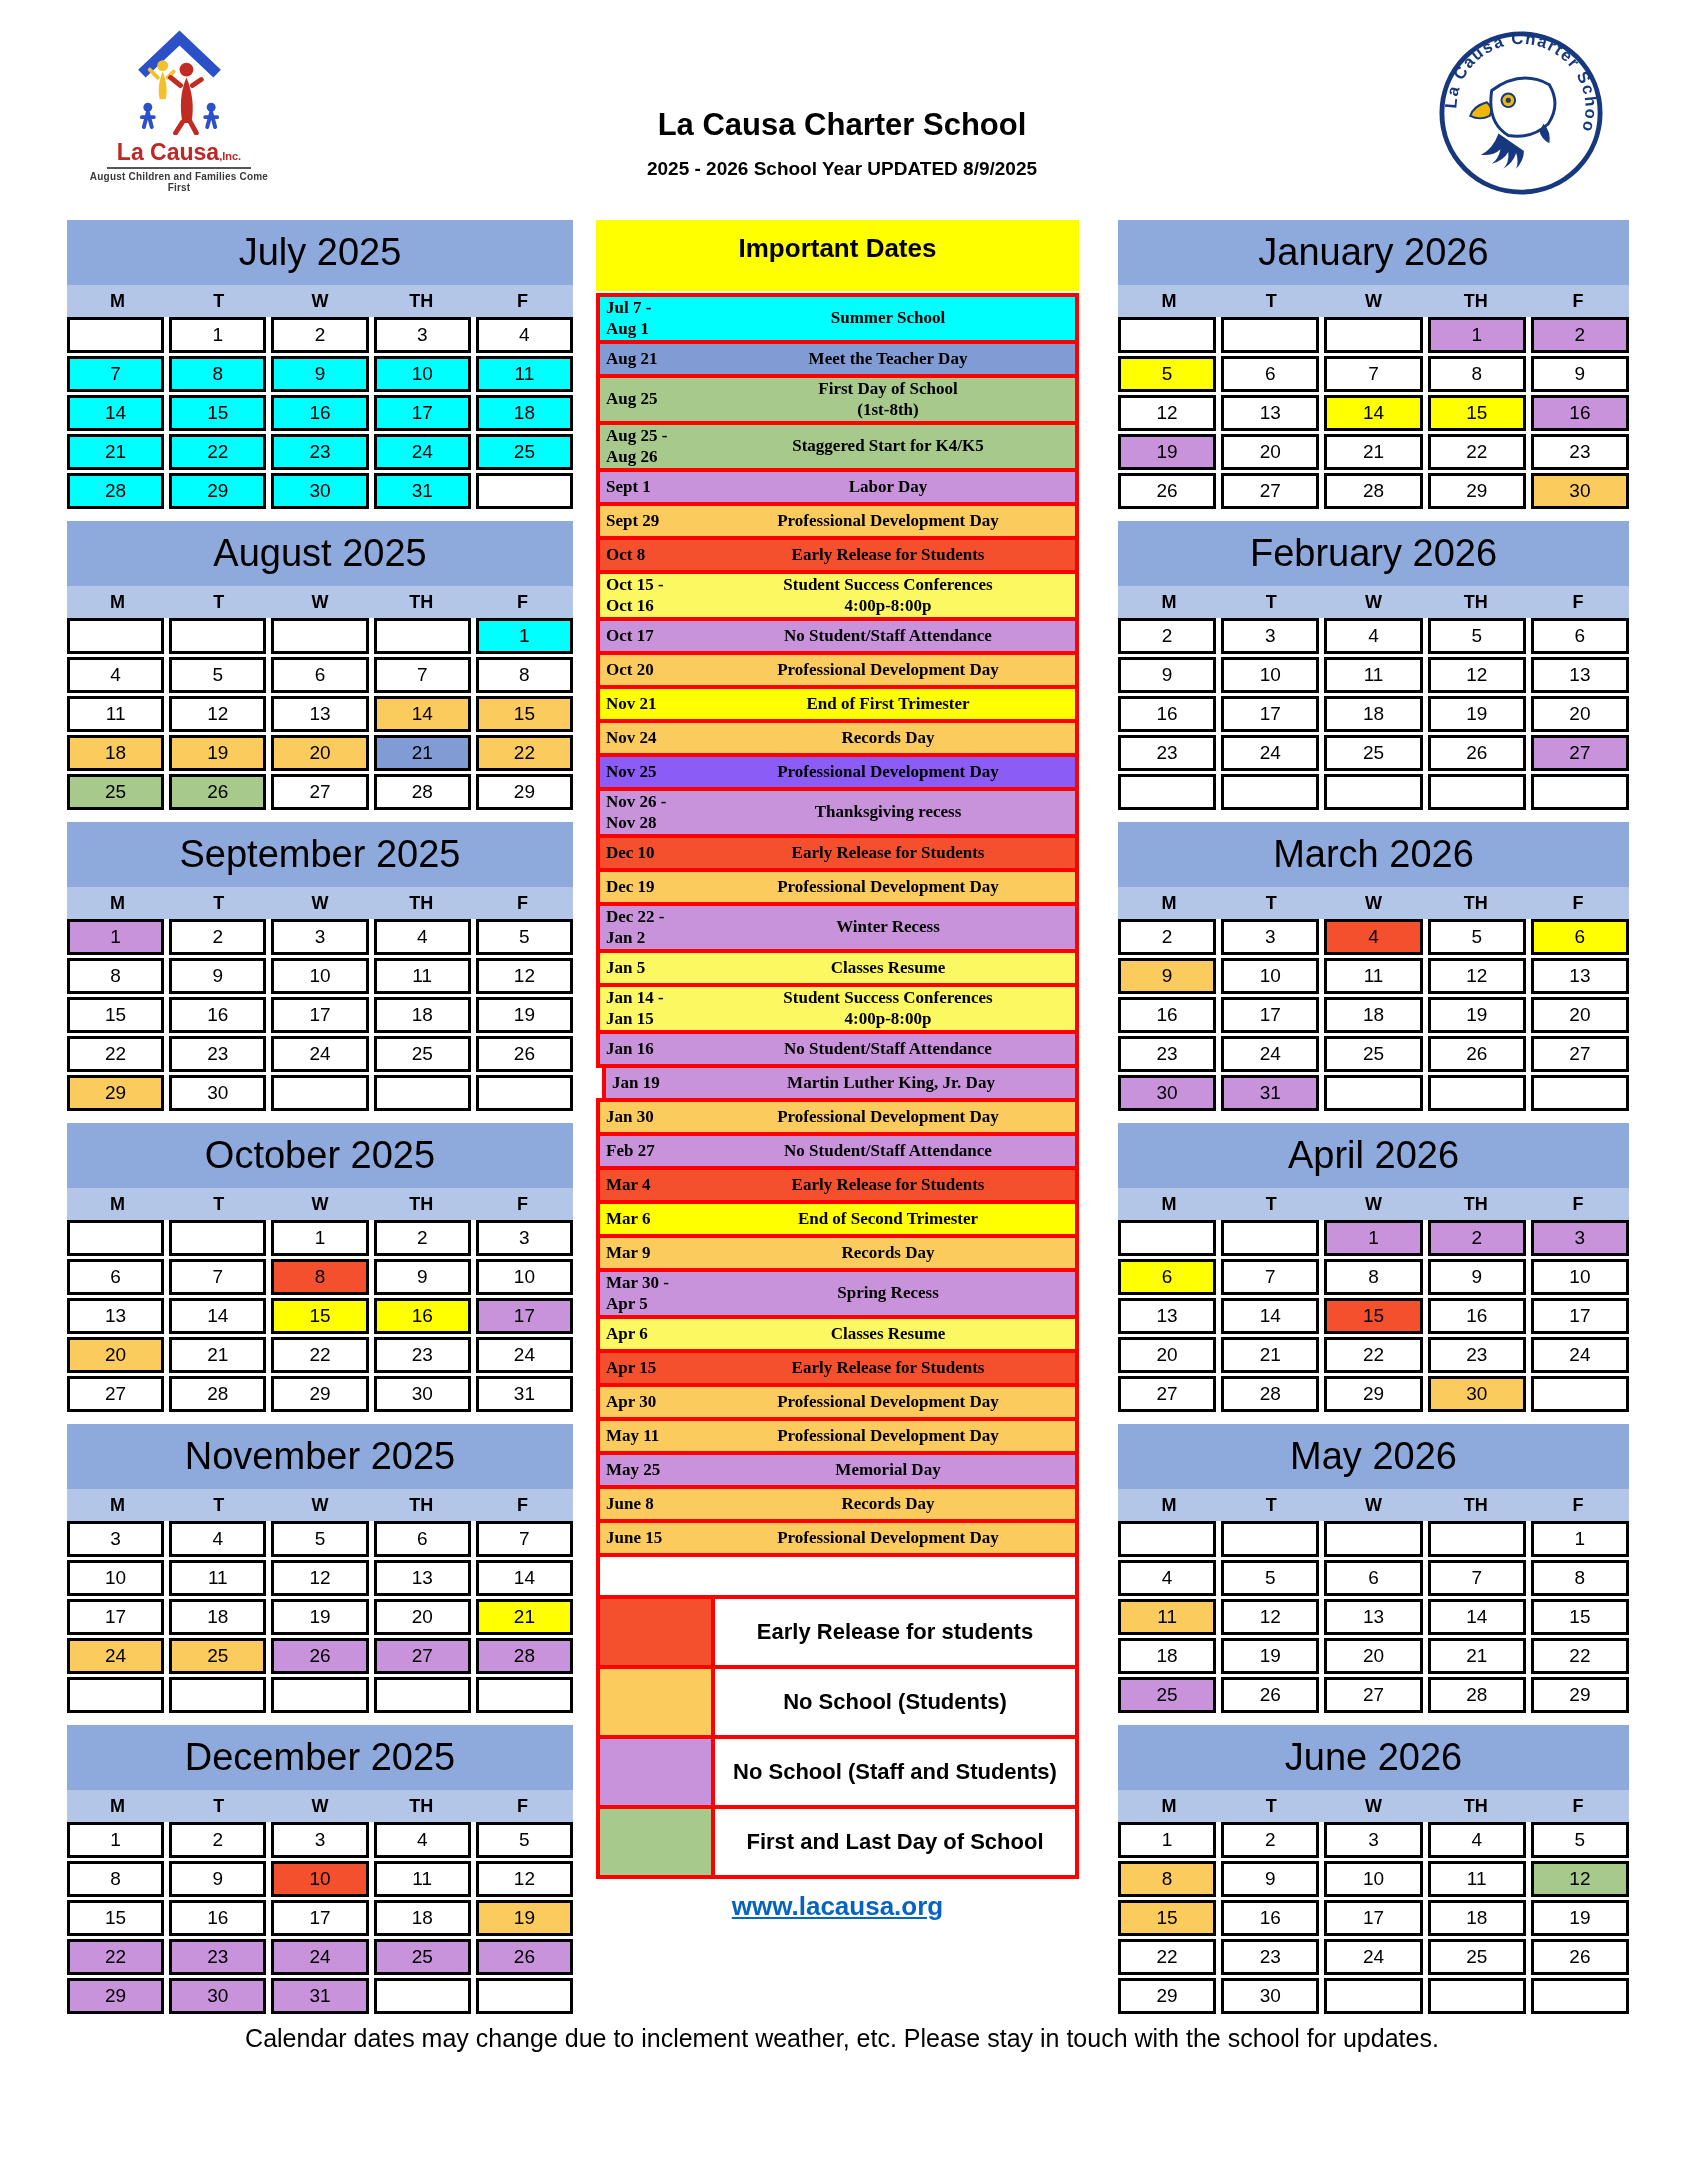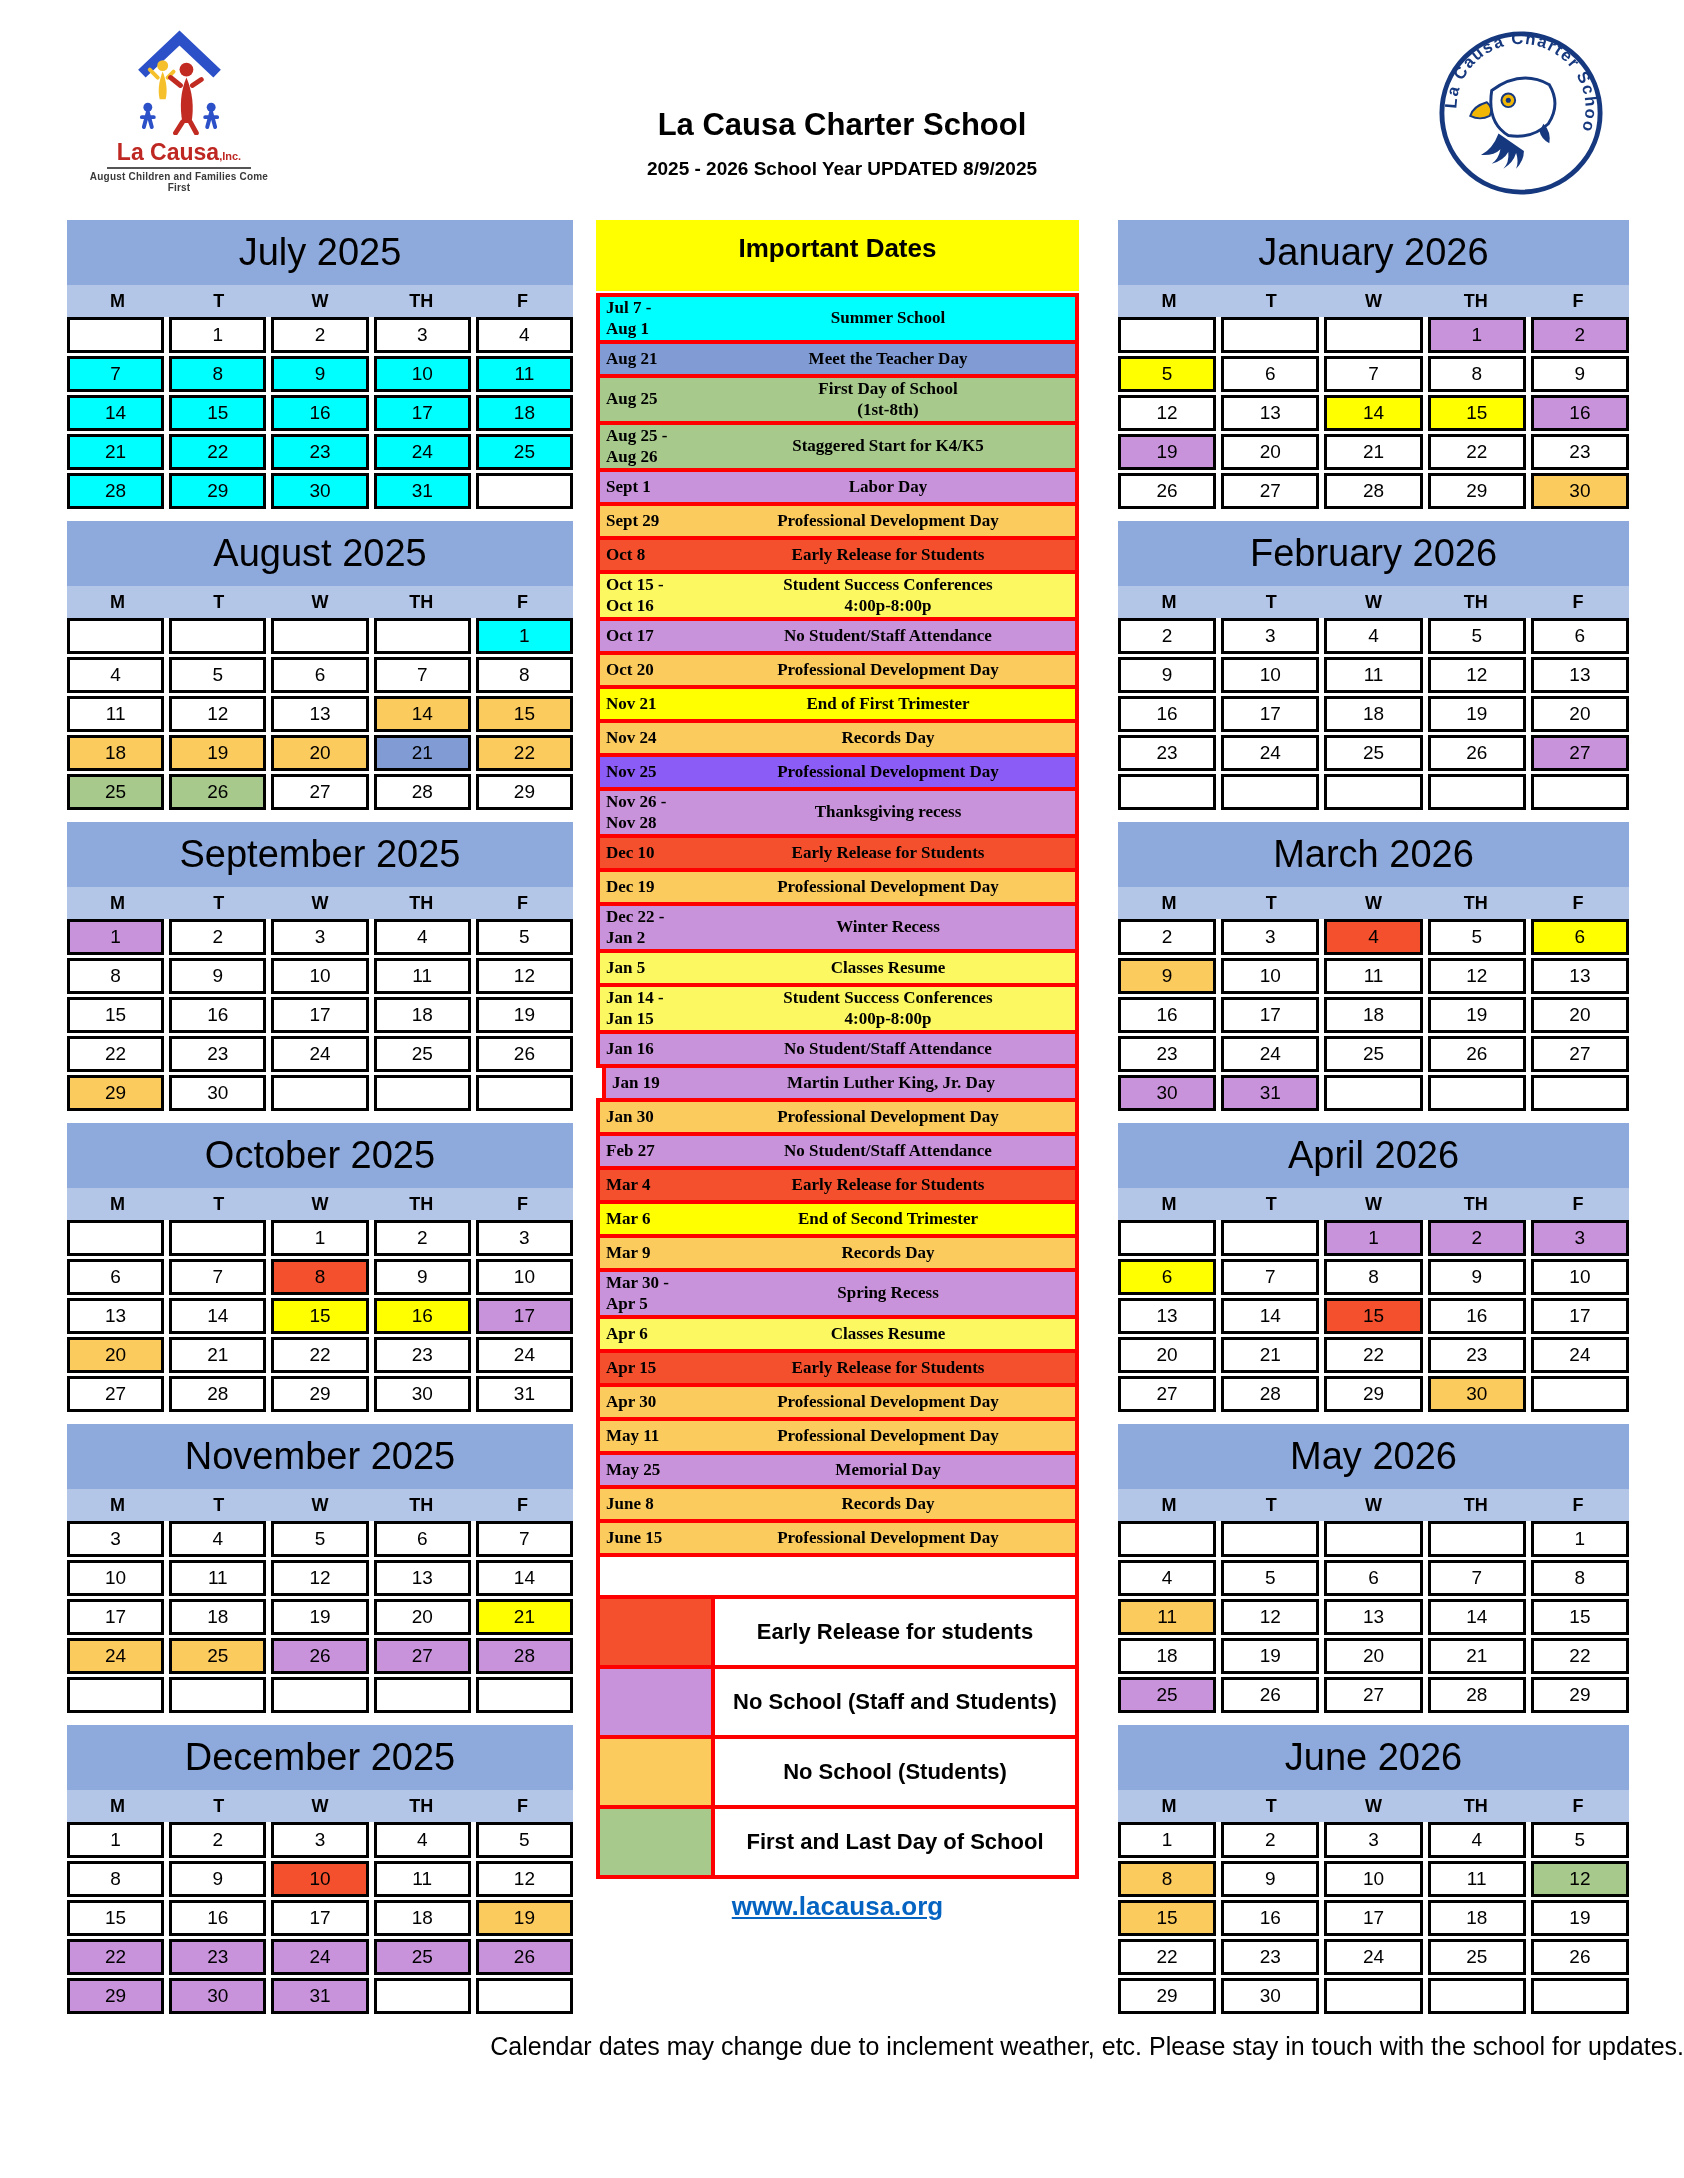--- a/index.html
+++ b/index.html
@@ -36,21 +36,21 @@
   .idate-date{width:109px;flex:0 0 109px;padding-left:6px;font-family:"Liberation Serif",serif;font-weight:bold;font-size:17px;line-height:1.2;white-space:pre-line;}
   .idate-label{flex:1;text-align:center;font-family:"Liberation Serif",serif;font-weight:bold;font-size:17px;line-height:1.2;white-space:pre-line;padding-right:14px;}
 
   
   .legend-row{display:flex;border:4px solid #FF0000;box-sizing:border-box;height:74px;margin-top:-4px;background:#fff;}
   .legend-swatch{width:111px;flex:0 0 111px;border-right:4px solid #FF0000;}
   .legend-label{flex:1;display:flex;align-items:center;justify-content:center;font-size:22px;font-weight:bold;}
   .site-link{display:block;text-align:center;margin-top:12px;font-size:26px;font-weight:bold;color:#0563C1;text-decoration:underline;}
 
   
-  .footer-note{position:absolute;left:0;right:0;top:2024px;text-align:right;font-size:25px;margin-top:8px;}
+  .footer-note{position:absolute;left:0;right:0;top:2024px;text-align:center;font-size:25px;}
 </style>
 </head>
 <body>
 
 <div class="logo-left">
   <svg width="99" height="107" viewBox="0 0 100 108">
     <path d="M12,46 L50,10 L88,46" stroke="#2B50C8" stroke-width="11" fill="none"></path>
 
     <circle cx="33" cy="38" r="5.5" fill="#F5C02C"></circle>
     <path d="M33,44 C29,54 28,64 30,72 L36,72 C38,64 37,54 33,44 Z" fill="#F5C02C"></path>
@@ -471,26 +471,26 @@
         <div class="idate-date"></div>
         <div class="idate-label"></div>
       </div>
     </div>
   <div id="legend">
       <div class="legend-row">
         <div class="legend-swatch" style="background: rgb(244, 80, 46);"></div>
         <div class="legend-label">Early Release for students</div>
       </div>
       <div class="legend-row">
+        <div class="legend-swatch" style="background: rgb(252, 203, 93);"></div>
+        <div class="legend-label">No School (Students)</div>
+      </div>
+      <div class="legend-row">
         <div class="legend-swatch" style="background: rgb(201, 147, 219);"></div>
         <div class="legend-label">No School (Staff and Students)</div>
-      </div>
-      <div class="legend-row">
-        <div class="legend-swatch" style="background: rgb(252, 203, 93);"></div>
-        <div class="legend-label">No School (Students)</div>
       </div>
       <div class="legend-row">
         <div class="legend-swatch" style="background: rgb(167, 201, 140);"></div>
         <div class="legend-label">First and Last Day of School</div>
       </div>
     </div>
   <a class="site-link" href="#">www.lacausa.org</a>
 </div>
 
 <div class="col-right">

